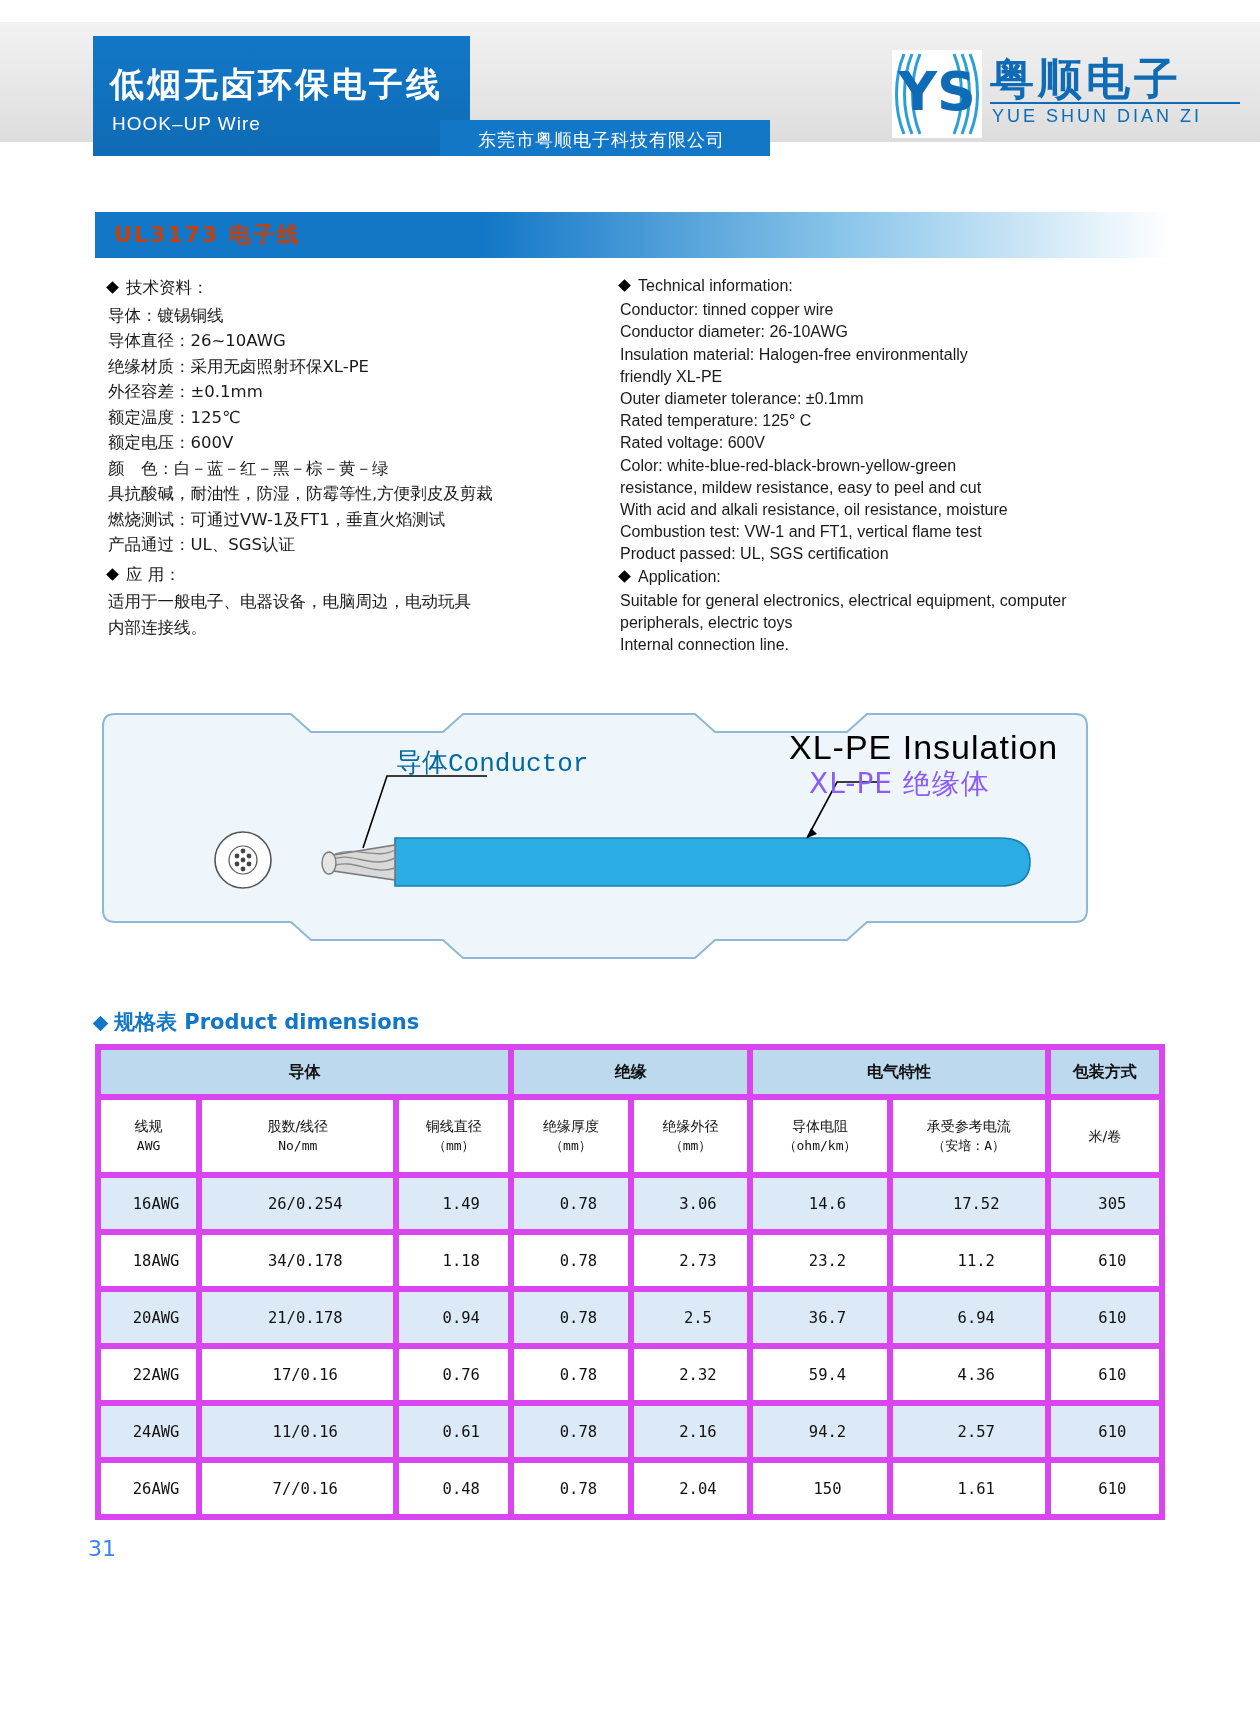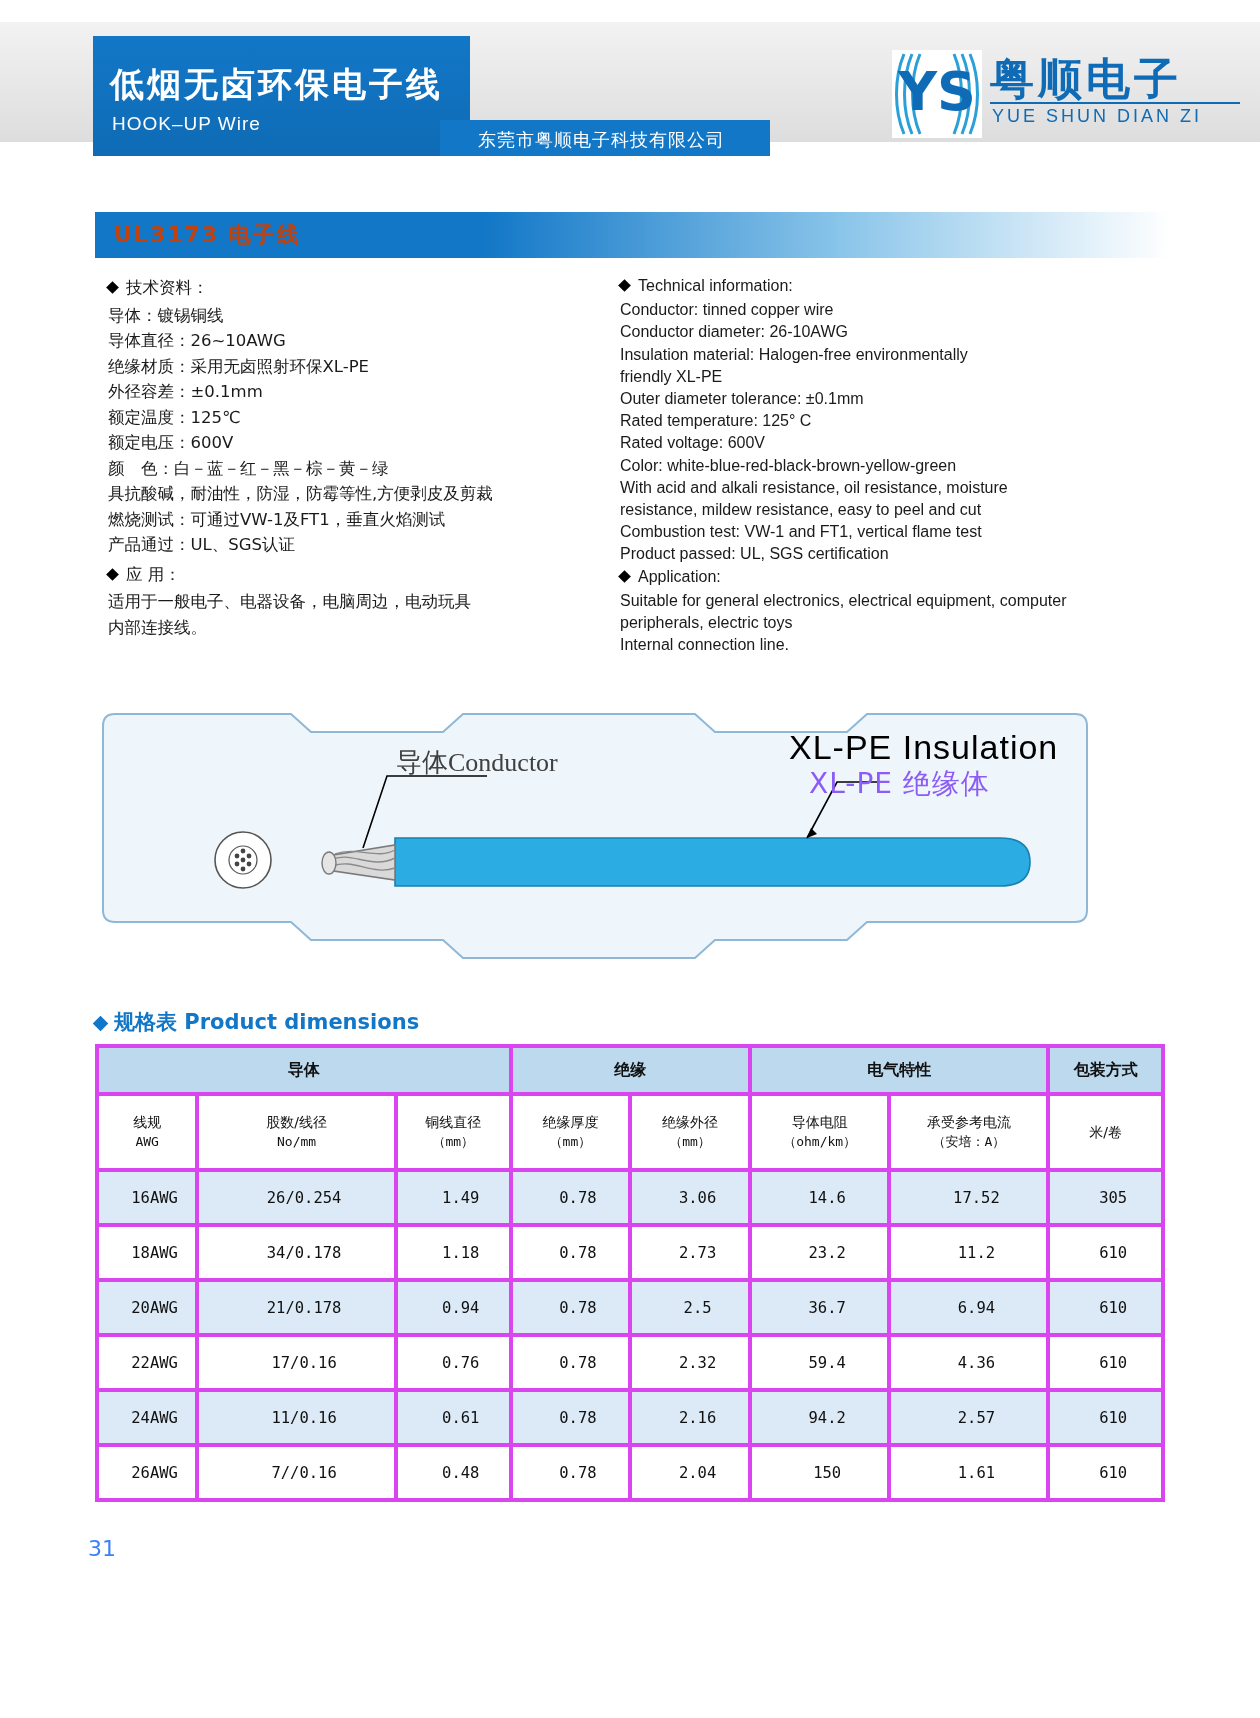--- a/index.html
+++ b/index.html
@@ -161,22 +161,22 @@
   }
   .diagram-frame {
     position: absolute;
     left: 0; top: 0;
     width: 1000px; height: 258px;
   }
   .lbl-conductor {
     position: absolute;
     left: 396px; top: 745px;
     font-size: 26px;
-    color: #404040;
-    font-family: Liberation Serif, serif;
+    color: #0369a1;
+    font-family: Liberation Mono, monospace;
   }
   .lbl-xlpe-en {
     position: absolute;
     left: 789px; top: 728px;
     font-size: 34px;
     color: #000;
     letter-spacing: 1px;
   }
   .lbl-xlpe-cn {
     position: absolute;
@@ -207,21 +207,21 @@
 
   
   table.spec {
     position: absolute;
     left: 95px; top: 1044px;
     width: 1070px;
     border-collapse: collapse;
     font-family: "DejaVu Sans Mono", monospace;
   }
   table.spec th, table.spec td {
-    border: 4px solid #d946ef;
+    border: 6px solid #d946ef;
     text-align: center;
     color: #111;
   }
   table.spec thead th.grp {
     background: #bcd9ee;
     height: 42px;
     font-size: 16px;
     font-weight: bold;
     font-family: "DejaVu Sans", sans-serif;
   }
@@ -319,22 +319,22 @@
       <span class="dia"></span><span>Technical information:</span>
     </div>
     <div class="line">Conductor: tinned copper wire</div>
     <div class="line">Conductor diameter: 26-10AWG</div>
     <div class="line">Insulation material: Halogen-free environmentally</div>
     <div class="line">friendly XL-PE</div>
     <div class="line">Outer diameter tolerance: ±0.1mm</div>
     <div class="line">Rated temperature: 125° C</div>
     <div class="line">Rated voltage: 600V</div>
     <div class="line">Color: white-blue-red-black-brown-yellow-green</div>
+    <div class="line">resistance, mildew resistance, easy to peel and cut</div>
     <div class="line">With acid and alkali resistance, oil resistance, moisture</div>
-    <div class="line">resistance, mildew resistance, easy to peel and cut</div>
     <div class="line">Combustion test: VW-1 and FT1, vertical flame test</div>
     <div class="line">Product passed: UL, SGS certification</div>
     <div class="bullet-row">
       <span class="dia"></span><span>Application:</span>
     </div>
     <div class="line">Suitable for general electronics, electrical equipment, computer</div>
     <div class="line"> peripherals, electric toys</div>
     <div class="line">Internal connection line.</div>
   </div>
 

